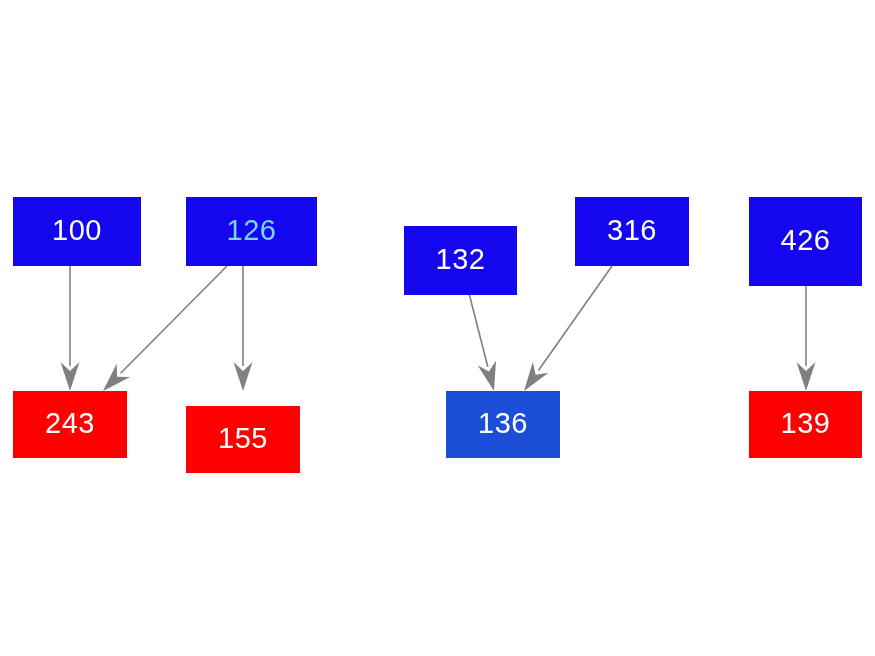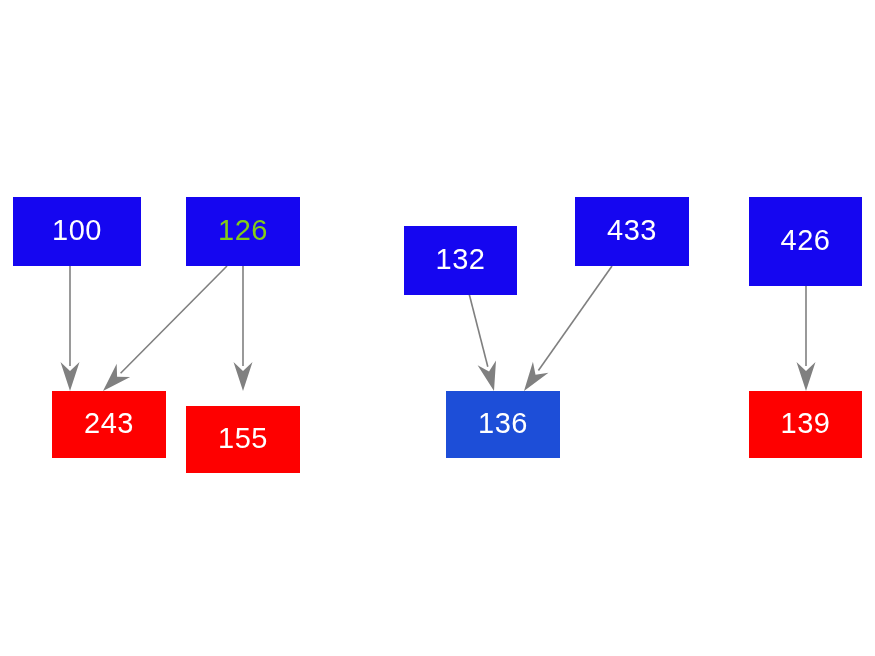--- a/index.html
+++ b/index.html
@@ -75,33 +75,33 @@
       <g>
         <line x1="806" y1="266" x2="806" y2="366" stroke="#808080" stroke-width="1.6"></line>
         <polygon points="806,391 796.5,362 806,371 815.5,362" fill="#808080"></polygon>
       </g>
     </svg>
 
   <div id="node-layer">
       <div class="node" style="left: 13px; top: 197px; width: 128px; height: 69px; background: rgb(21, 6, 240); color: rgb(255, 255, 255);">
         <span class="node-label">100</span>
       </div>
-      <div class="node" style="left: 186px; top: 197px; width: 114px; height: 69px; background: rgb(21, 6, 240); color: #84cc16; justify-content: center;">
+      <div class="node" style="left: 186px; top: 197px; width: 131px; height: 69px; background: rgb(21, 6, 240); color: #7dd3fc; justify-content: center;">
         <span class="node-label">126</span>
       </div>
       <div class="node" style="left: 404px; top: 197px; width: 113px; height: 69px; background: rgb(21, 6, 240); color: rgb(255, 255, 255); margin-top: 29px;">
         <span class="node-label">132</span>
       </div>
       <div class="node" style="left: 575px; top: 197px; width: 114px; height: 69px; background: rgb(21, 6, 240); color: rgb(255, 255, 255);">
-        <span class="node-label">433</span>
+        <span class="node-label">316</span>
       </div>
       <div class="node" style="left: 749px; top: 197px; width: 113px; height: 89px; background: rgb(21, 6, 240); color: rgb(255, 255, 255);">
         <span class="node-label">426</span>
       </div>
-      <div class="node" style="left: 13px; top: 391px; width: 114px; height: 67px; background: rgb(254, 0, 0); color: rgb(255, 255, 255); margin-left: 39px;">
+      <div class="node" style="left: 13px; top: 391px; width: 114px; height: 67px; background: rgb(254, 0, 0); color: rgb(255, 255, 255);">
         <span class="node-label">243</span>
       </div>
       <div class="node" style="left: 186px; top: 391px; width: 114px; height: 67px; background: rgb(254, 0, 0); color: rgb(255, 255, 255); margin-top: 15px;">
         <span class="node-label">155</span>
       </div>
       <div class="node" style="left: 446px; top: 391px; width: 114px; height: 67px; background: #1d4ed8; color: rgb(255, 255, 255);">
         <span class="node-label">136</span>
       </div>
       <div class="node" style="left: 749px; top: 391px; width: 113px; height: 67px; background: rgb(254, 0, 0); color: rgb(255, 255, 255);">
         <span class="node-label">139</span>

